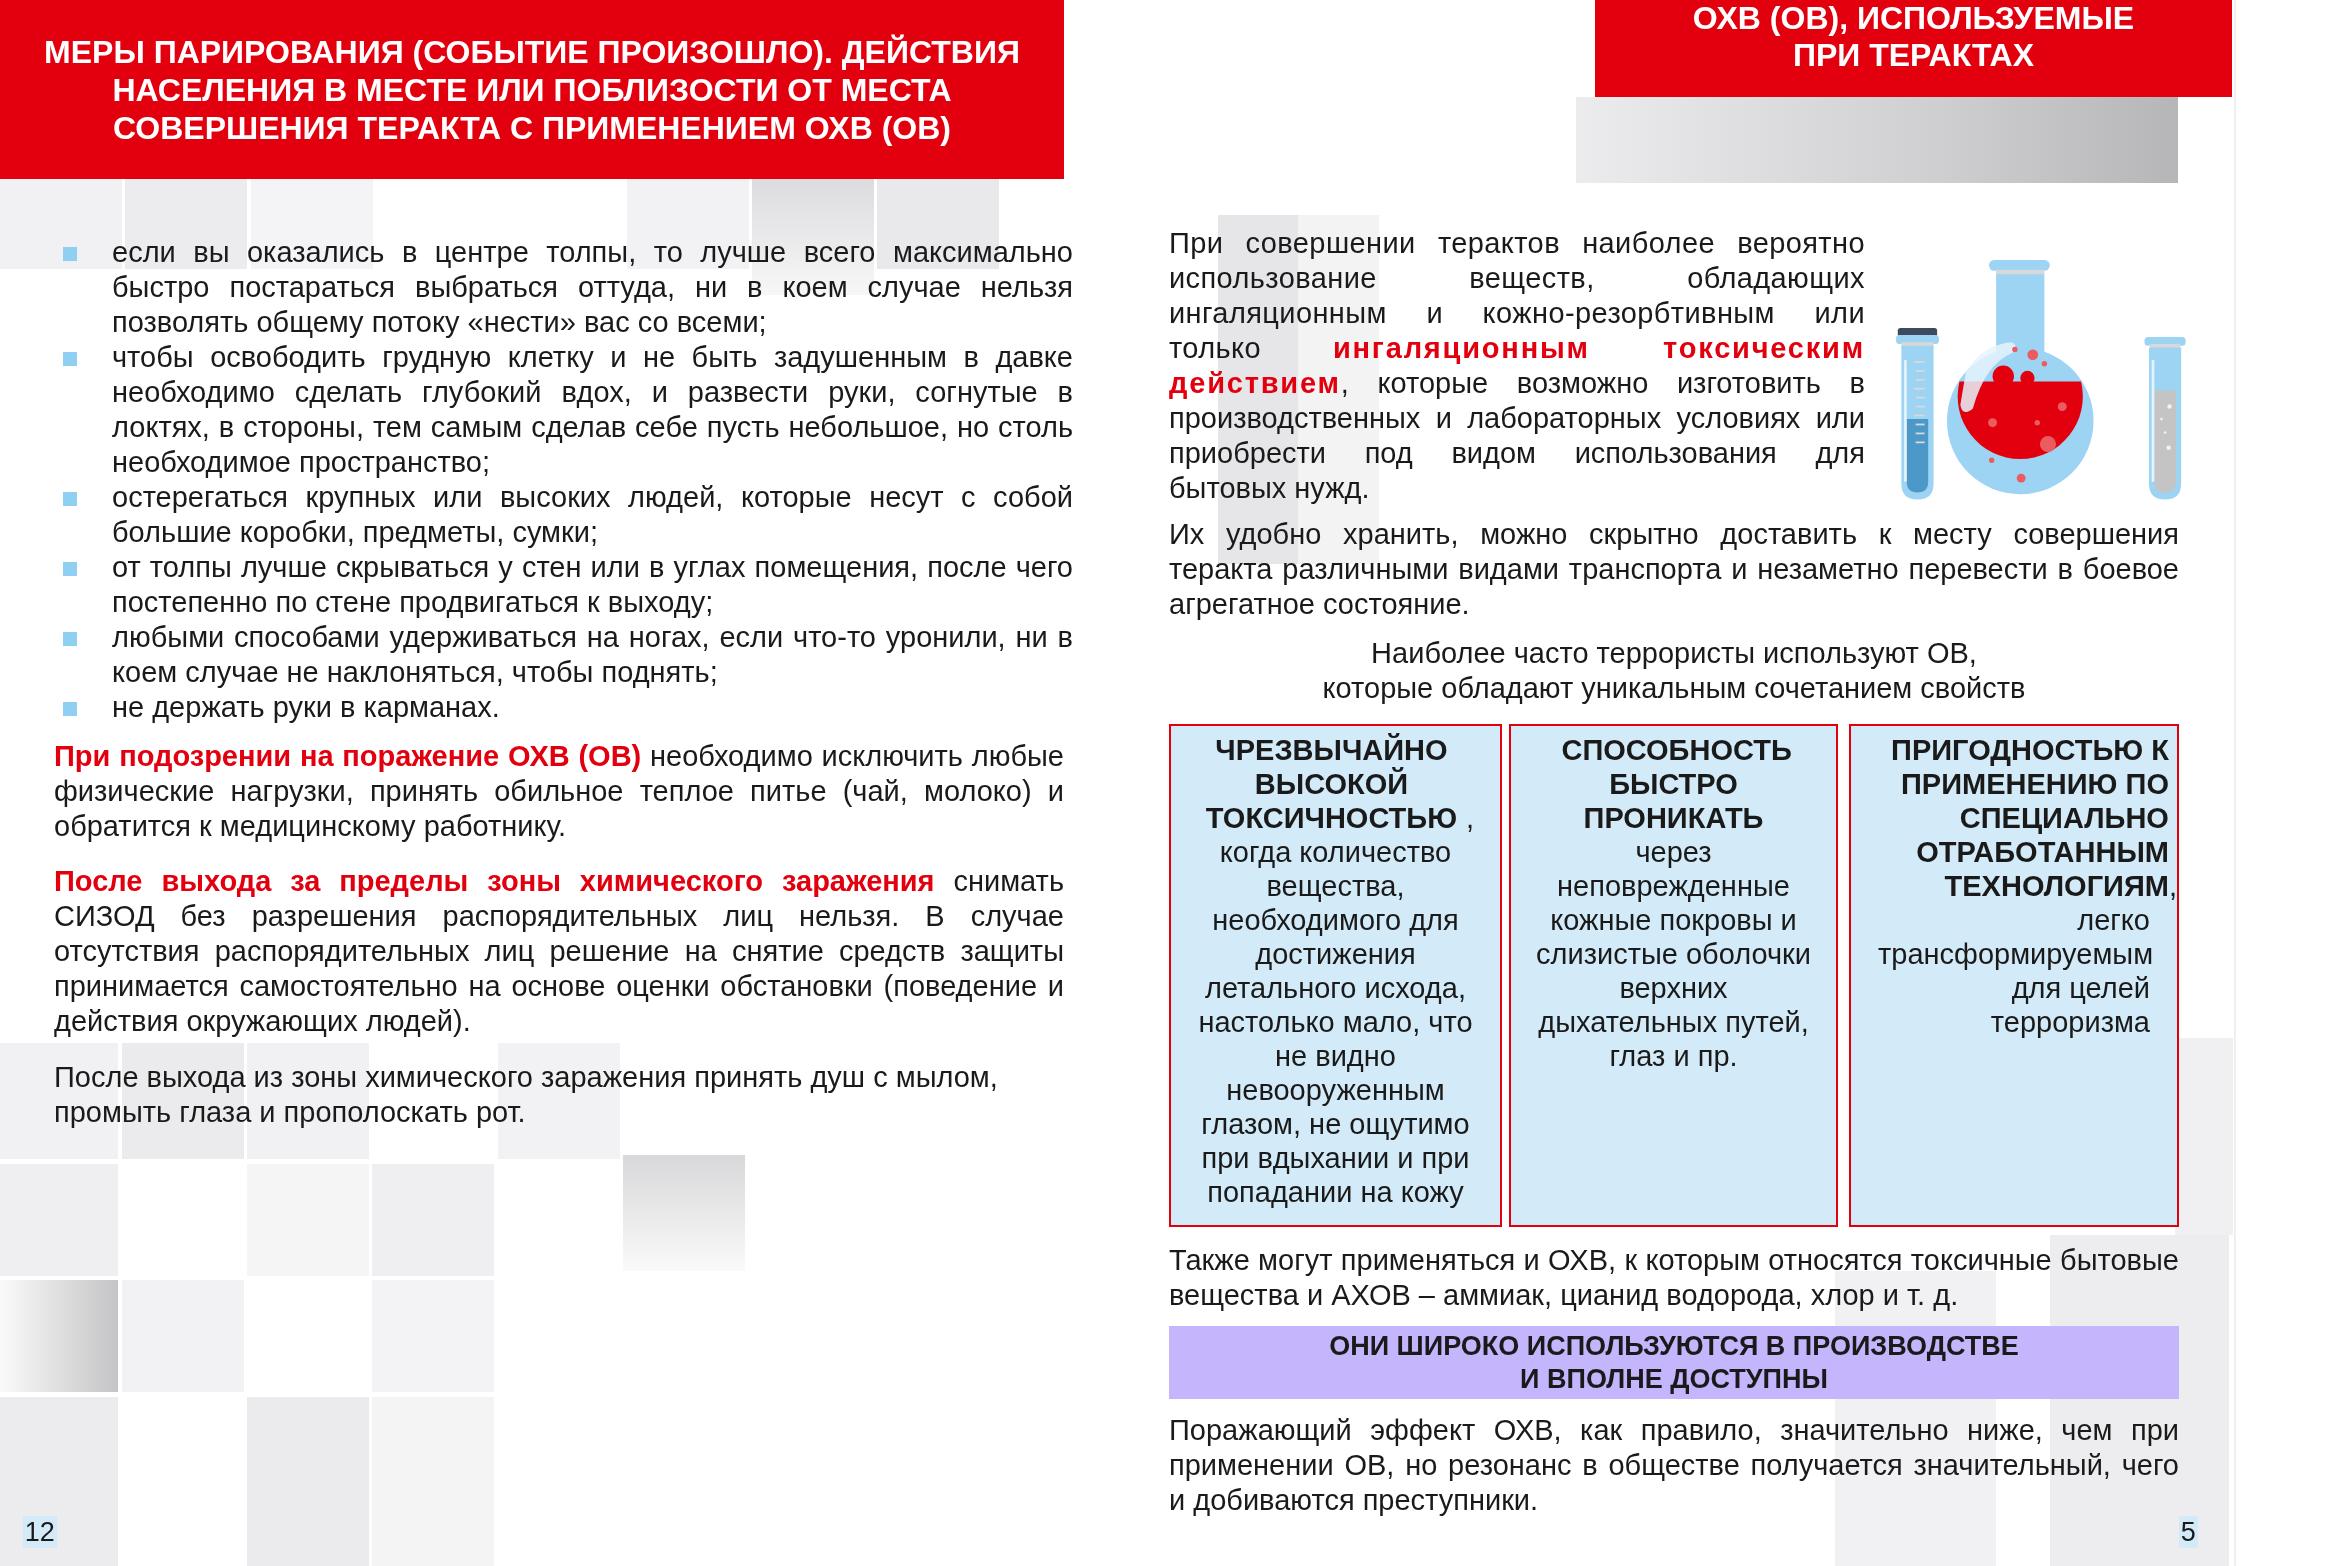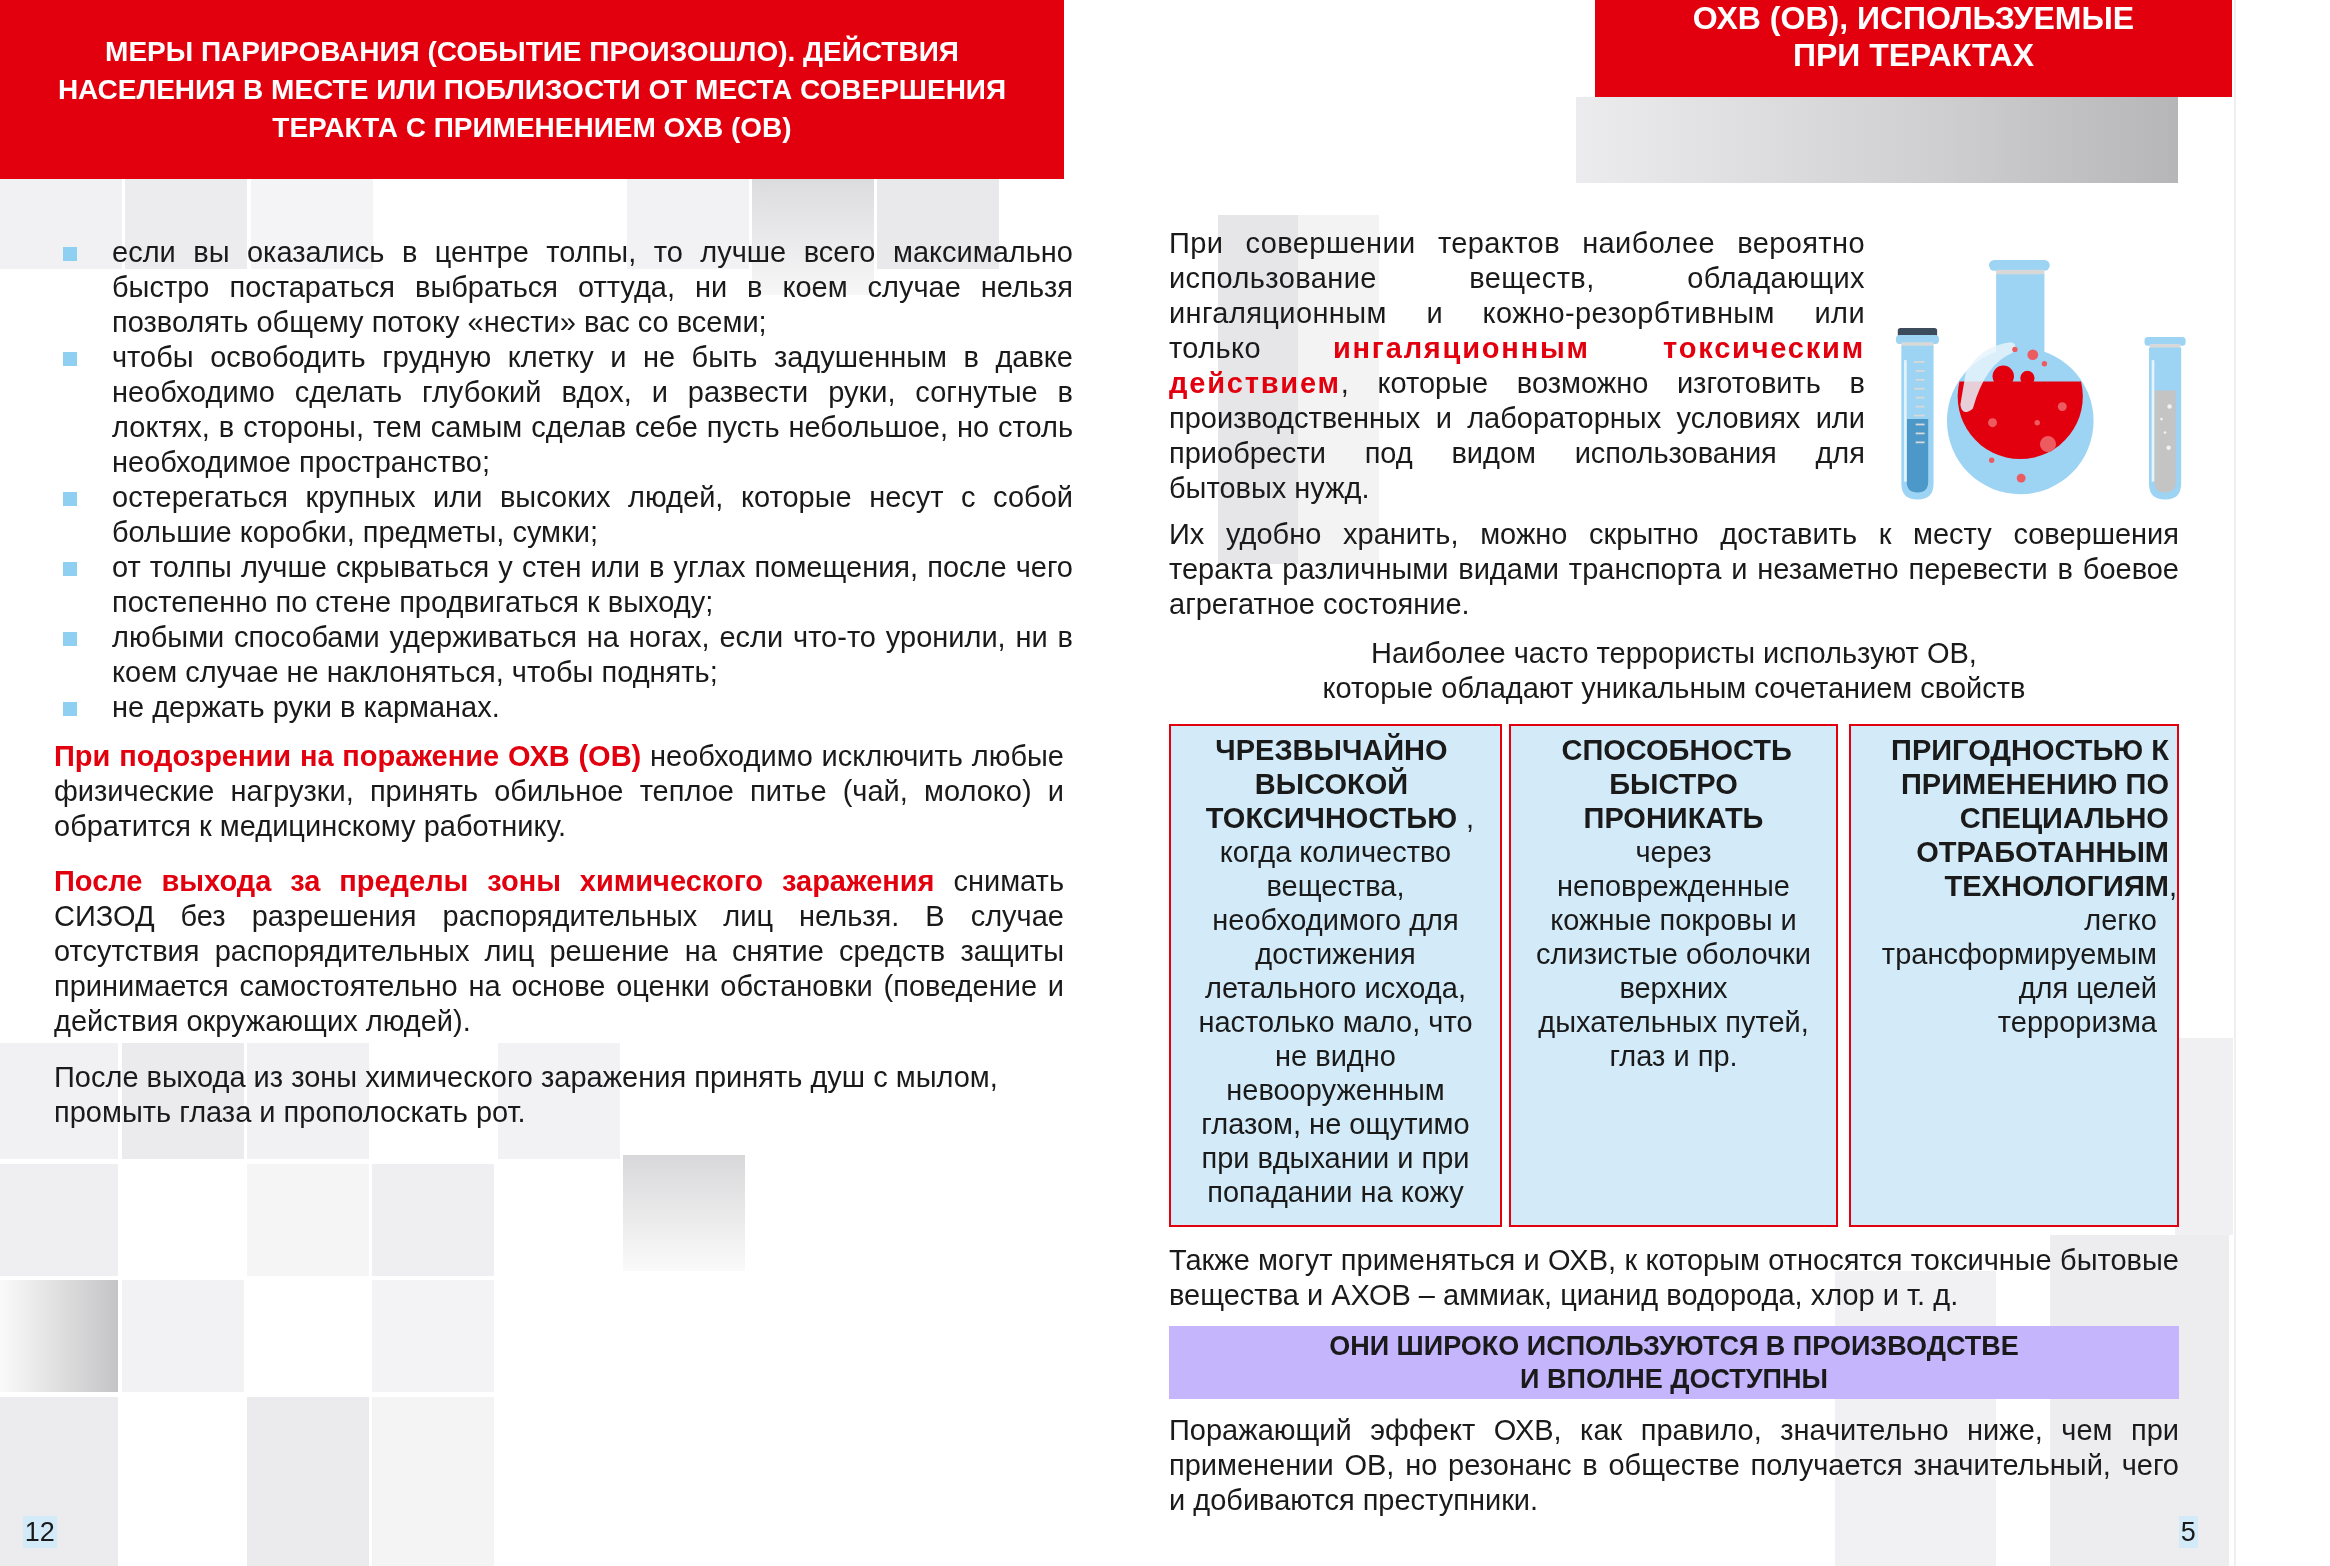--- a/index.html
+++ b/index.html
@@ -2,21 +2,21 @@
 <html style="font-size:14.3px"><head>
 <meta charset="utf-8">
 <style>
   html, body { margin:0; padding:0; }
   body { width:2330px; height:1567px; position:relative; overflow:hidden; background:#ffffff;
          font-family:"Liberation Sans", sans-serif; color:#1a1a1a; }
   .abs { position:absolute; }
   
   .tile { position:absolute; }
   .hdr { position:absolute; background:#e2000f; color:#fff; font-weight:bold; text-align:center; }
-  .hdr-left { left:0; top:0; width:1064px; height:179px; font-size:28px; line-height:38px;
+  .hdr-left { left:0; top:0; width:1064px; height:179px; font-size:32px; line-height:38px;
               display:flex; align-items:center; justify-content:center; }
   .hdr-right { left:1595px; top:0; width:637px; height:97px; font-size:32px; line-height:37px;
                display:flex; align-items:flex-start; justify-content:center; }
   .grad-bar { position:absolute; left:1576px; top:97px; width:602px; height:86px;
               background:linear-gradient(90deg,#ececee 0%,#cfcfd1 60%,#b6b6b8 100%); }
   .page-edge { position:absolute; left:2234px; top:0; width:1.8px; height:1567px; background:#efefef; }
   .txt { font-size:29px; line-height:35px; }
   .just { text-align:justify; }
   ul.bullets { list-style:none; margin:9px; padding:0; position:absolute; left:54px; top:226px; width:1010px; }
   ul.bullets li { position:relative; padding-left:49px; text-align:justify; }
@@ -160,21 +160,21 @@
 <div class="box" style="left:1169px;width:333px;">
   <div><span class="bh" style="display:inline-block;width:269px">ЧРЕЗВЫЧАЙНО ВЫСОКОЙ ТОКСИЧНОСТЬЮ</span><span>,</span></div>
   <div style="padding:0 9px">когда количество вещества, необходимого для достижения летального исхода, настолько мало, что не видно невооруженным глазом, не ощутимо при вдыхании и при попадании на кожу</div>
 </div>
 <div class="box" style="left:1509px;width:329px;">
   <div><span class="bh" style="display:inline-block;width:224px">СПОСОБНОСТЬ БЫСТРО ПРОНИКАТЬ</span><span></span></div>
   <div style="padding:0 18px">через неповрежденные кожные покровы и слизистые оболочки верхних дыхательных путей, глаз и пр.</div>
 </div>
 <div class="box" style="left:1849px;width:330px;text-align:right;">
   <div><span class="bh" style="display:inline-block;width:295px">ПРИГОДНОСТЬЮ К ПРИМЕНЕНИЮ ПО СПЕЦИАЛЬНО ОТРАБОТАННЫМ ТЕХНОЛОГИЯМ</span><span>,</span></div>
-  <div style="padding:0 20px">легко трансформируемым для целей терроризма</div>
+  <div style="padding:0 27px">легко трансформируемым для целей терроризма</div>
 </div>
 
 <p class="p txt just" style="left:1169px;top:1243px;width:1010px">Также могут применяться и ОХВ, к которым относятся токсичные бытовые вещества и АХОВ – аммиак, цианид водорода, хлор и т. д.</p>
 
 <div class="strip">
   <div>
     <div>ОНИ ШИРОКО ИСПОЛЬЗУЮТСЯ В ПРОИЗВОДСТВЕ</div>
     <div>И ВПОЛНЕ ДОСТУПНЫ</div>
   </div>
 </div>

